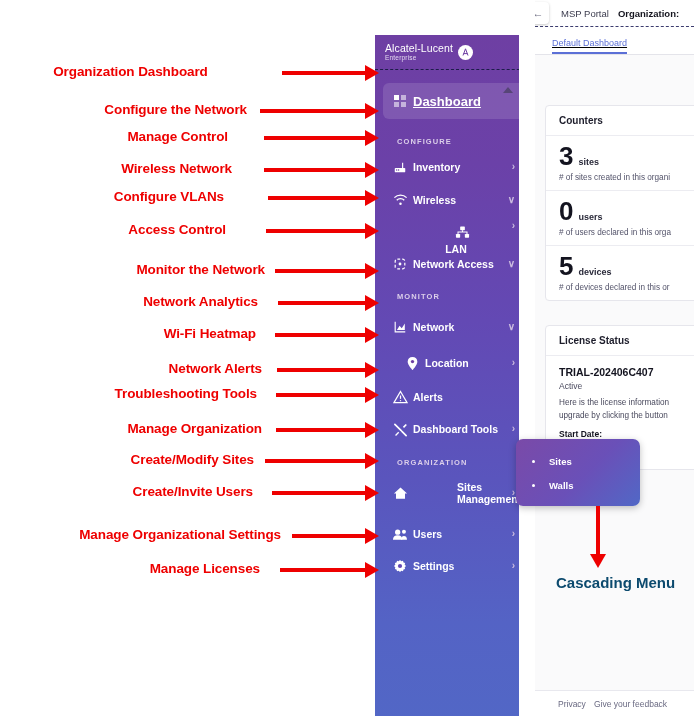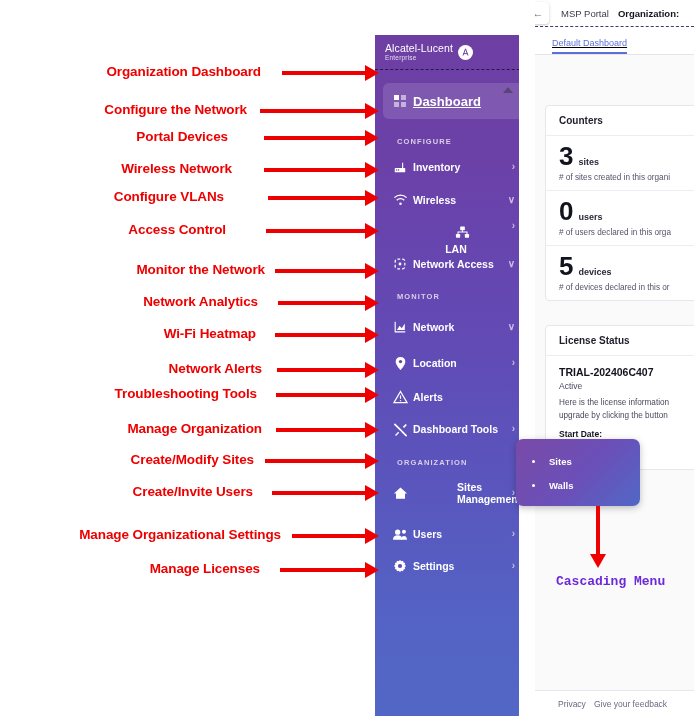--- a/index.html
+++ b/index.html
@@ -224,23 +224,22 @@
     position: absolute; left: 0; bottom: 0;
     width: 159px; height: 26px;
     background: #fff; border-top: 1px solid #e8e8ee;
     display: flex; align-items: center;
   }
   .foot-link { font-size: 8.5px; color: #6a6a82; margin-left: 8px; white-space: nowrap; }
   .foot-link:first-child { margin-left: 23px; }
 
   .cascade-label {
     position: absolute;
-    color: #6d28d9; font-weight: bold; font-size: 13px;
+    color: #0c4a6e; font-weight: bold; font-size: 15px;
     white-space: nowrap;
-    font-family: Liberation Mono, monospace;
   }
 </style>
 </head>
 <body>
 
 <div id="root">
 
   <div id="sidebar">
 
     <div id="logo">
@@ -329,21 +328,21 @@
       <span class="ic">
         <svg width="14" height="14" viewBox="0 0 16 16">
             <path d="M2.5 2 V13.5 H14" stroke="#fff" stroke-width="1.3" fill="none"></path>
             <path d="M4.5 11.5 L7.5 6.5 L10 9.5 L13.5 4 V11.5 Z" fill="#fff"></path>
           </svg>
       </span>
       <span class="lbl">Network</span>
       <span class="chev">∨</span>
     </div>
 
-    <div class="nav-item" style="top:317px;">
+    <div class="nav-item" style="top:317px;padding-left:12px;">
       <span class="ic">
         <svg width="13" height="15" viewBox="0 0 14 16">
             <path d="M7 1 C3.9 1 1.8 3.2 1.8 6 C1.8 9.6 7 15 7 15 C7 15 12.2 9.6 12.2 6 C12.2 3.2 10.1 1 7 1 Z" fill="#fff"></path>
             <circle cx="7" cy="5.9" r="1.8" fill="#6e3fa3"></circle>
           </svg>
       </span>
       <span class="lbl">Location</span>
       <span class="chev">›</span>
     </div>
 
@@ -461,23 +460,23 @@
       <span>Sites</span>
     </div>
     <div class="cascade-item">
       <span class="bullet"></span>
       <span>Walls</span>
     </div>
   </div>
 
   <div id="anno-layer">
 
-    <div class="anno" style="top:64px;  left:0; width:261px;">Organization Dashboard</div>
+    <div class="anno" style="top:64px;  left:0; width:261px;text-align:center;">Organization Dashboard</div>
     <div class="anno" style="top:102px; left:0; width:247px;padding-left:20px;">Configure the Network</div>
-    <div class="anno" style="top:129px; left:0; width:228px;">Portal Devices</div>
+    <div class="anno" style="top:129px; left:0; width:228px;">Manage Control</div>
     <div class="anno" style="top:161px; left:0; width:232px;">Wireless Network</div>
     <div class="anno" style="top:189px; left:0; width:224px;">Configure VLANs</div>
     <div class="anno" style="top:222px; left:0; width:226px;">Access Control</div>
     <div class="anno" style="top:262px; left:0; width:265px;">Monitor the Network</div>
     <div class="anno" style="top:294px; left:0; width:258px;">Network Analytics</div>
     <div class="anno" style="top:326px; left:0; width:256px;">Wi-Fi Heatmap</div>
     <div class="anno" style="top:361px; left:0; width:262px;">Network Alerts</div>
     <div class="anno" style="top:386px; left:0; width:257px;text-align:right;">Troubleshooting Tools</div>
     <div class="anno" style="top:421px; left:0; width:262px;">Manage Organization</div>
     <div class="anno" style="top:452px; left:0; width:254px;">Create/Modify Sites</div>

